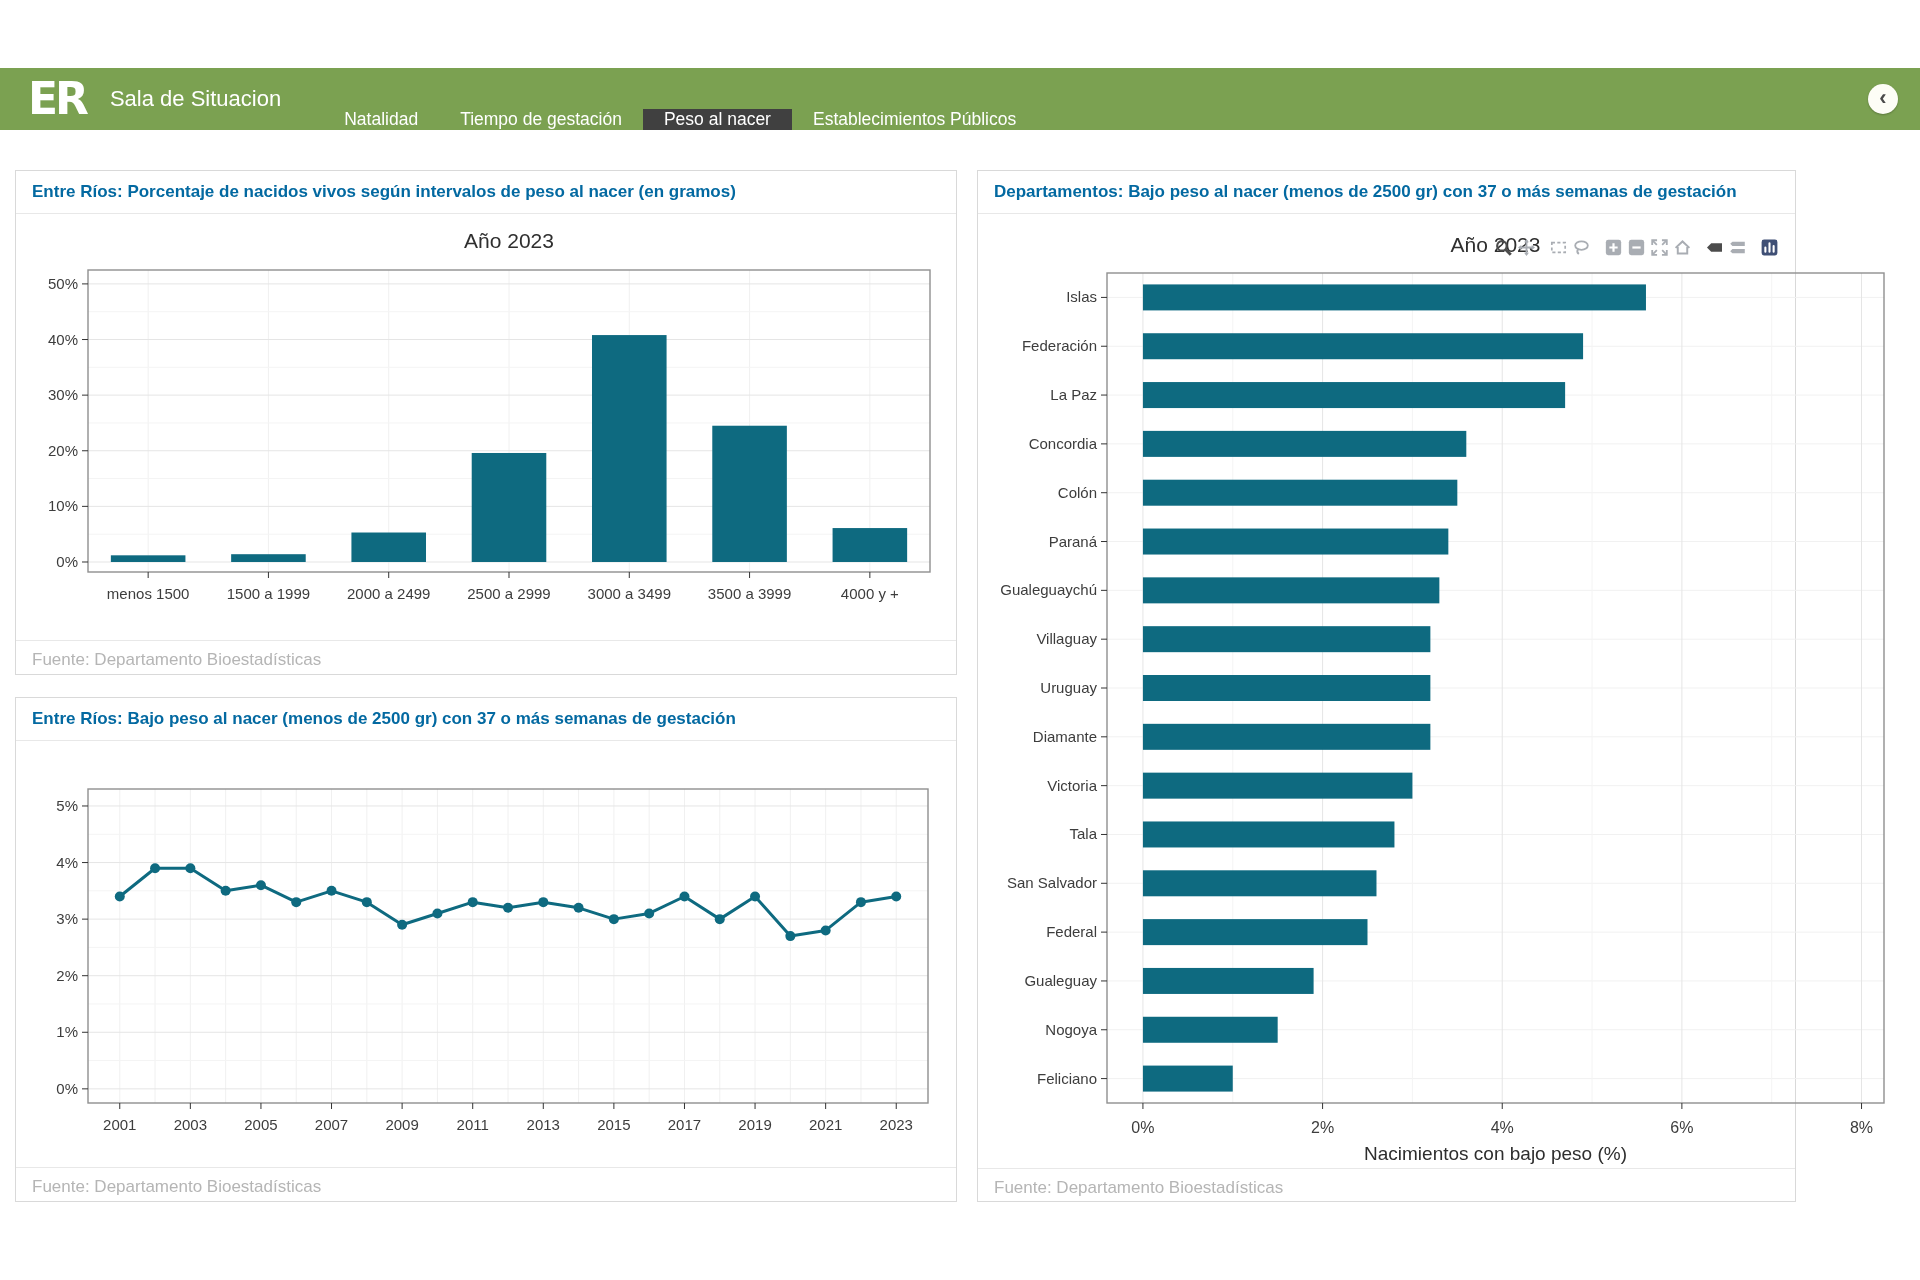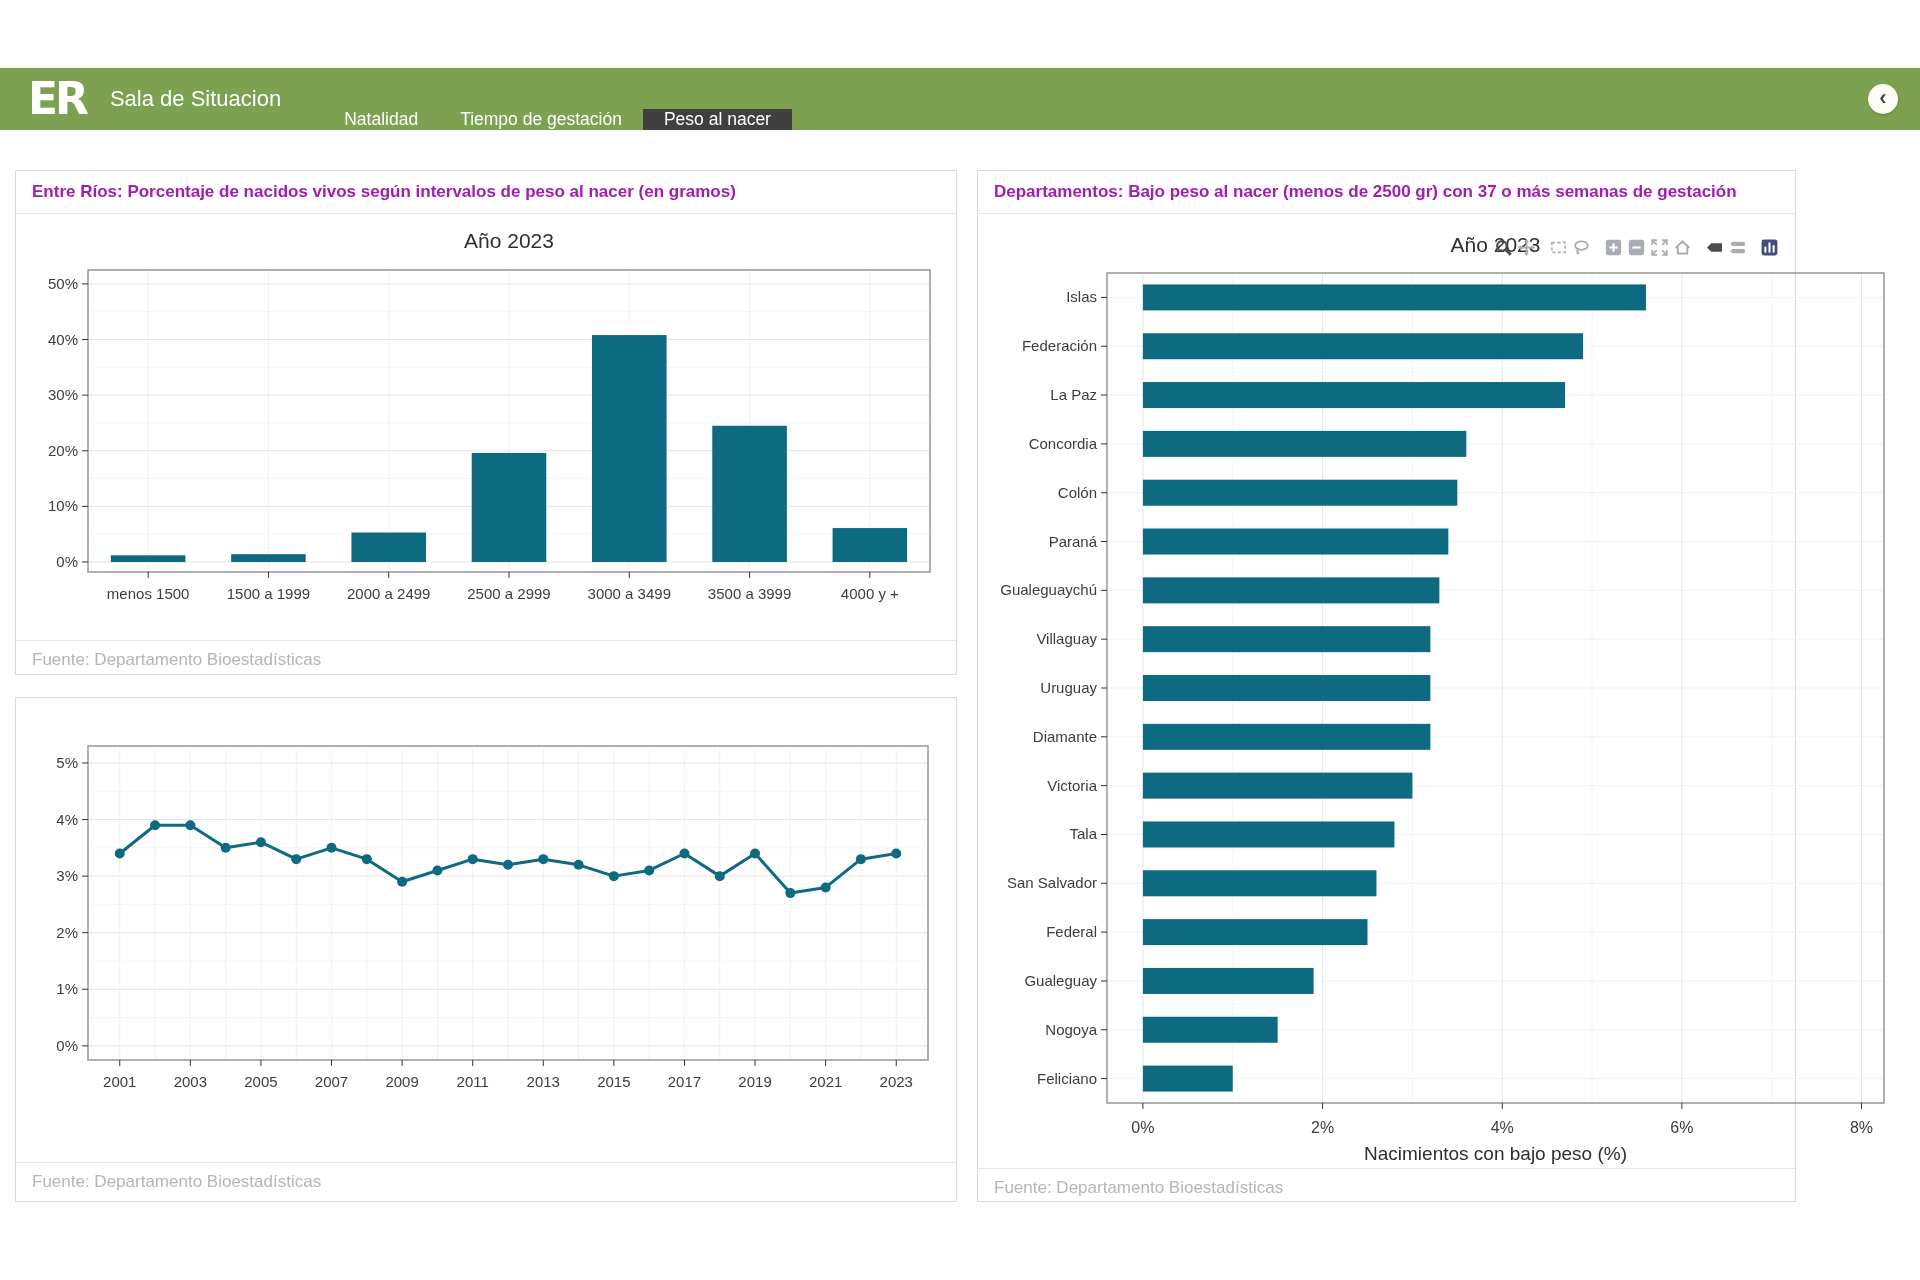--- a/index.html
+++ b/index.html
@@ -21,21 +21,21 @@
     font-size: 22px; font-weight: bold; cursor: pointer; display: flex;
     align-items: center; justify-content: center; padding-bottom: 3px;
     box-shadow: 0 1px 2px rgba(0,0,0,0.25); }
   main { display: flex; gap: 20px; padding: 40px 15px 0; }
   .left-col { width: 942px; display: flex; flex-direction: column; gap: 22px; }
   .right-col { width: 819px; }
   .panel { background: #fff; border: 1px solid #d9d9d9; display: flex;
     flex-direction: column; }
   .panel.h505 { height: 505px; }
   .panel.h1032 { height: 1032px; }
-  .panel-title { font-size: 17px; font-weight: bold; color: #a21caf;
+  .panel-title { font-size: 17px; font-weight: bold; color: #0369a1;
     padding: 11px 16px; border-bottom: 1px solid #e8e8e8; }
   .panel-body { flex: 1; padding: 2px 14px 0; position: relative; }
   .right-col .panel-body { padding: 2px 10px 0; }
   .panel-footer { border-top: 1px solid #e8e8e8; padding: 9px 16px; color: #b5b5b5;
     font-size: 17px; }
   svg text { font-family: "Liberation Sans", sans-serif; }
   .modebar { position: absolute; top: 24px; right: 14px; display: flex;
     align-items: center; z-index: 5; }
   .modebar .group { display: flex; margin-left: 9px; }
   .modebar button { background: none; border: none; padding: 1px 3px; cursor: pointer;
@@ -49,20 +49,21 @@
 
 <header>
   <div class="brand">
     <div class="logo">ER</div>
     <div class="app-title">Sala de Situacion</div>
   </div>
   <nav>
     <a class="nav-item">Natalidad</a>
     <a class="nav-item">Tiempo de gestación</a>
     <a class="nav-item active">Peso al nacer</a>
+    <a class="nav-item">Establecimientos Públicos</a>
   </nav>
   <button class="collapse-btn">
       <span>‹</span>
     </button>
 </header>
 
 <main>
   <div class="left-col">
     <section class="panel h505">
       <h2 class="panel-title">Entre Ríos: Porcentaje de nacidos vivos según intervalos de peso al nacer (en gramos)</h2>
@@ -120,20 +121,21 @@
             <text x="719.5714285714286" y="383" text-anchor="middle" font-size="15" fill="#3d3d3d">3500 a 3999</text>
             <line x1="839.8571428571429" y1="356" x2="839.8571428571429" y2="362" stroke="#333"></line>
             <text x="839.8571428571429" y="383" text-anchor="middle" font-size="15" fill="#3d3d3d">4000 y +</text>
             <text x="479" y="32" text-anchor="middle" font-size="21" fill="#2f2f2f">Año 2023</text>
           </svg>
       </div>
       <div class="panel-footer">Fuente: Departamento Bioestadísticas</div>
     </section>
 
     <section class="panel h505">
+      <h2 class="panel-title">Entre Ríos: Bajo peso al nacer (menos de 2500 gr) con 37 o más semanas de gestación</h2>
       <div class="panel-body">
         <svg id="chart-line" width="912" height="420">
             <line x1="89.76470588235591" y1="46" x2="89.76470588235591" y2="360" stroke="#f0f0f0"></line>
             <line x1="125.05882352941447" y1="46" x2="125.05882352941447" y2="360" stroke="#f0f0f0"></line>
             <line x1="160.352941176473" y1="46" x2="160.352941176473" y2="360" stroke="#f0f0f0"></line>
             <line x1="195.64705882353158" y1="46" x2="195.64705882353158" y2="360" stroke="#f0f0f0"></line>
             <line x1="230.9411764705901" y1="46" x2="230.9411764705901" y2="360" stroke="#f0f0f0"></line>
             <line x1="266.23529411764866" y1="46" x2="266.23529411764866" y2="360" stroke="#f0f0f0"></line>
             <line x1="301.5294117647072" y1="46" x2="301.5294117647072" y2="360" stroke="#f0f0f0"></line>
             <line x1="336.8235294117658" y1="46" x2="336.8235294117658" y2="360" stroke="#f0f0f0"></line>

